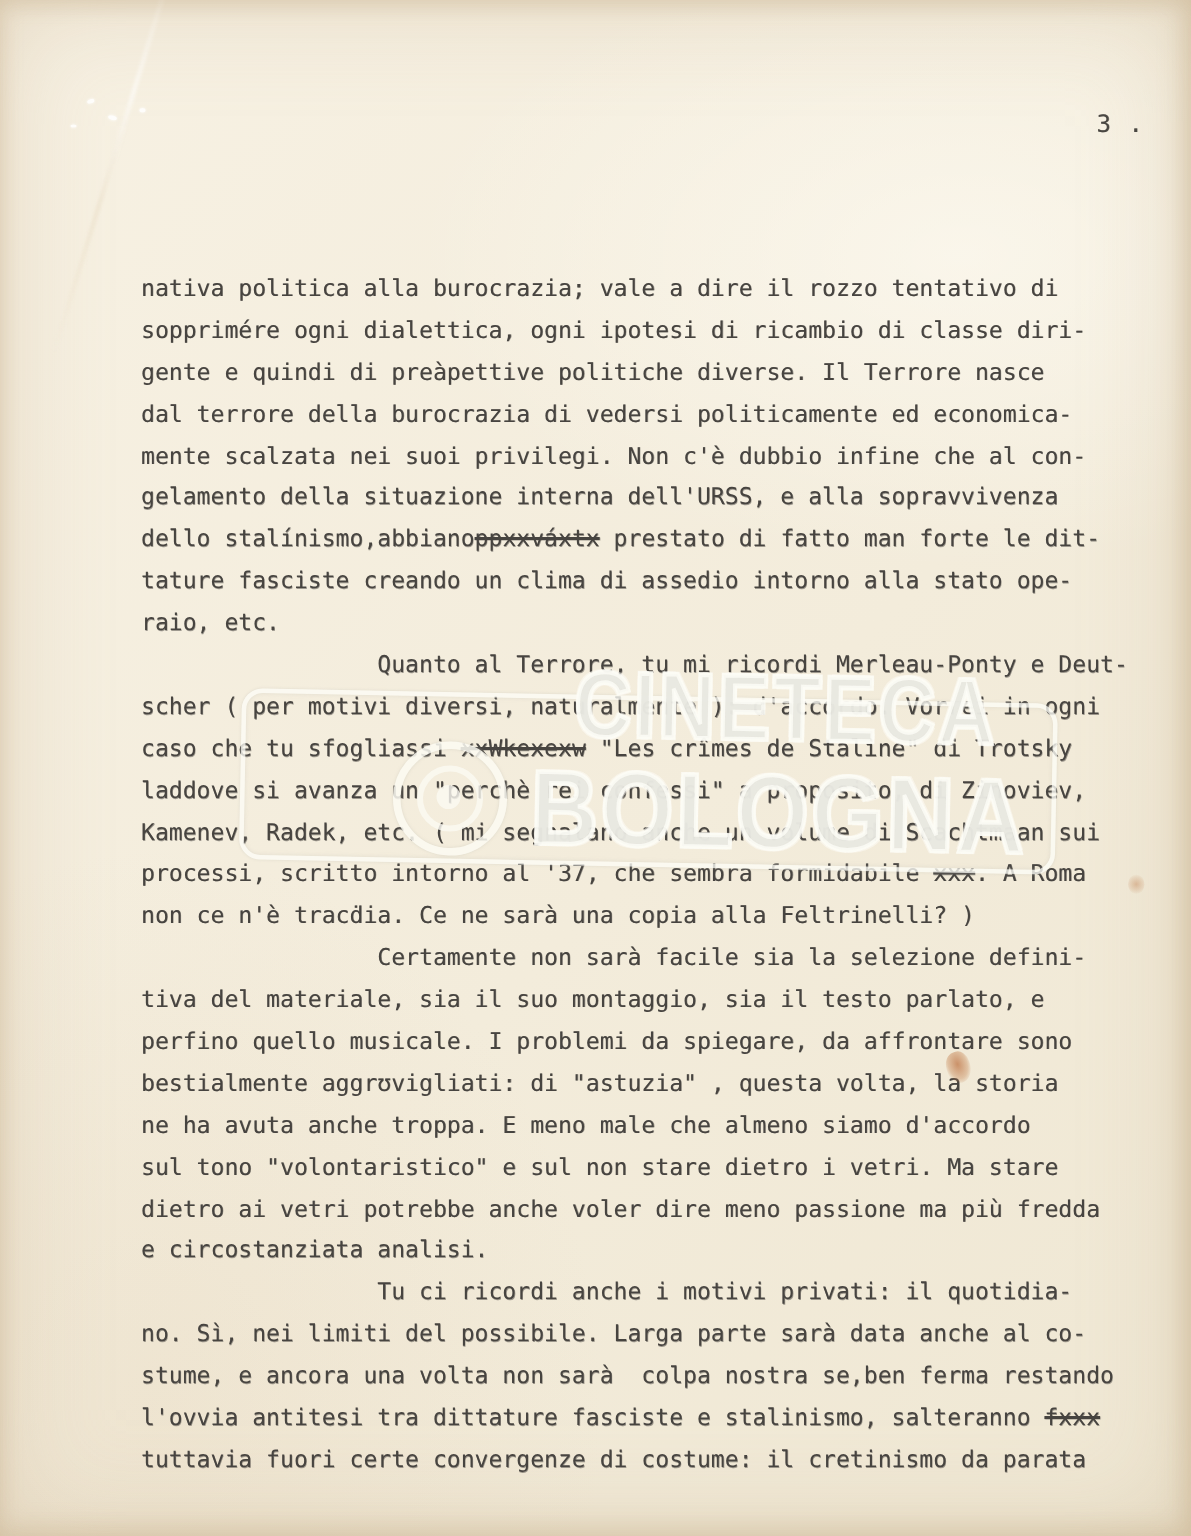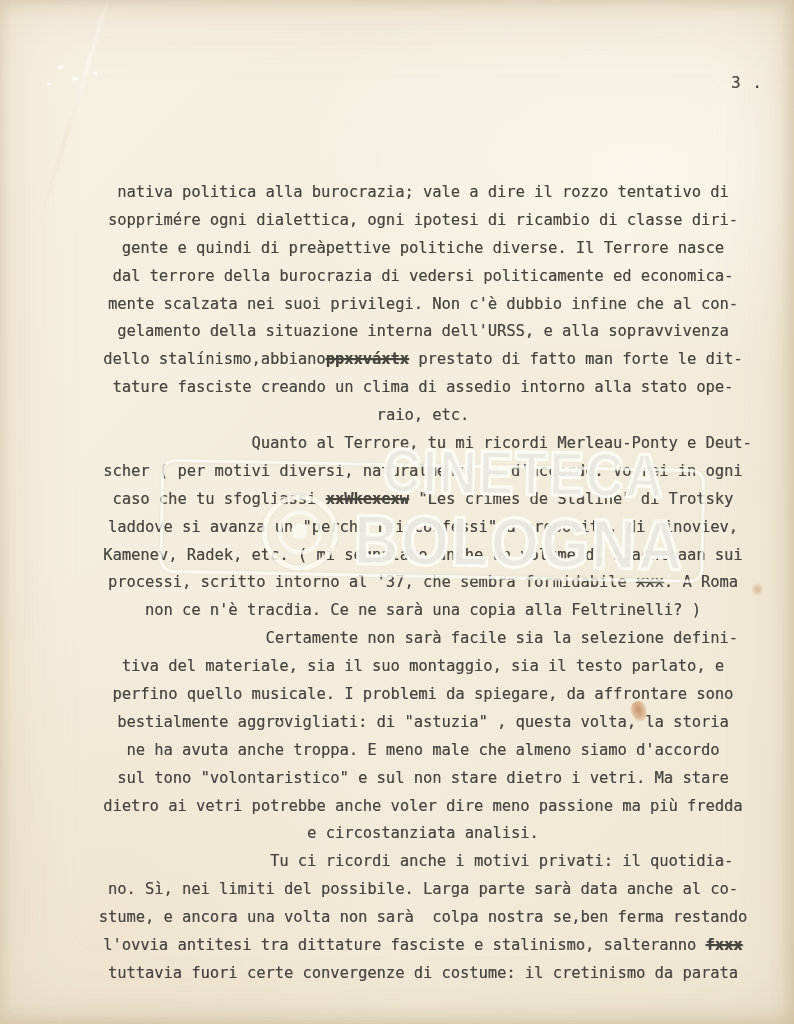--- a/index.html
+++ b/index.html
@@ -30,25 +30,24 @@
   .page-number{
     position:absolute;left:731px;top:73px;
     font-size:16px;color:#4a4742;letter-spacing:1px;
     text-shadow:0.3px 0.3px 0 rgba(74,71,66,0.5);
   }
   .doc{
     position:absolute;left:94px;top:179px;
     font-size:15.4px;line-height:27.9px;white-space:pre;
     color:#474440;
     text-shadow:0.35px 0.35px 0 rgba(71,68,64,0.5);
-    text-align:center;
   }
   .line{height:27.9px;}
   .struck{text-decoration:line-through;text-decoration-thickness:1.6px;}
-  .bold{font-weight:bold;}
+  .bold{font-weight:normal;}
   .stain{position:absolute;pointer-events:none;}
   .stain-1{
     left:631px;top:701px;width:16px;height:21px;border-radius:50% 45% 55% 50%;
     background:radial-gradient(ellipse at 50% 40%, rgba(186,108,58,0.7) 0%, rgba(192,120,66,0.35) 55%, rgba(192,120,66,0) 78%);
     transform:rotate(-18deg);
   }
   .stain-2{
     left:752px;top:583px;width:11px;height:13px;border-radius:50%;
     background:radial-gradient(circle at 50% 50%, rgba(190,120,70,0.42) 0%, rgba(190,120,70,0.15) 55%, rgba(190,120,70,0) 80%);
   }

